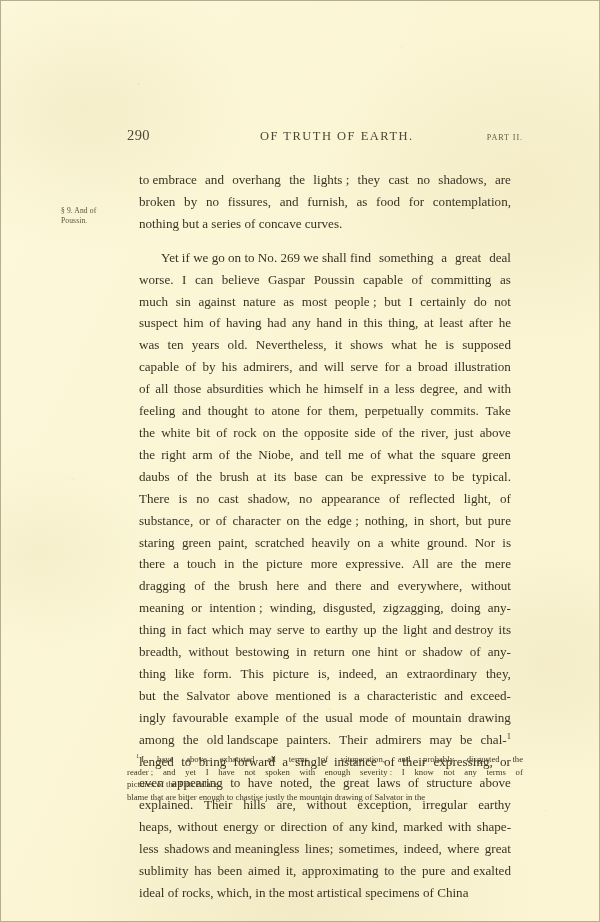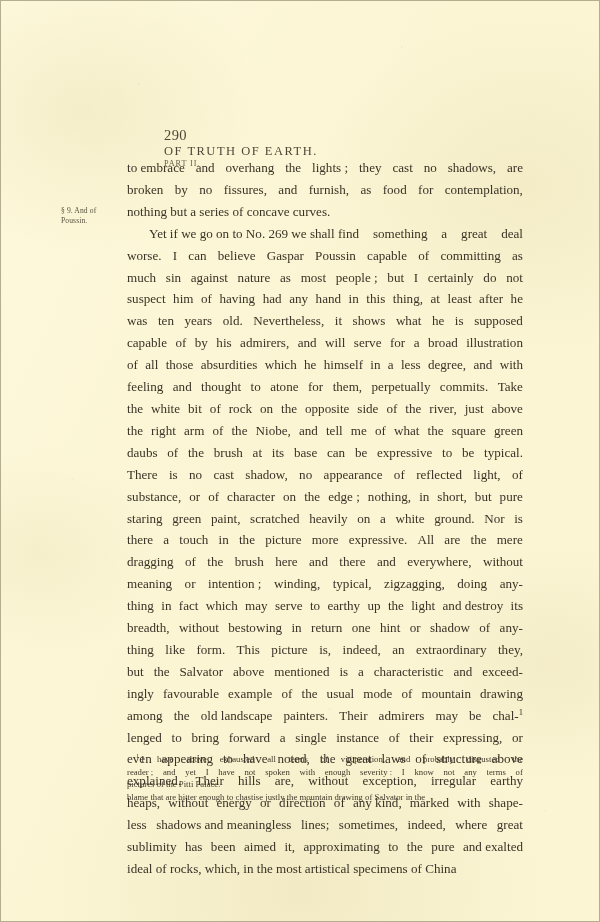--- a/index.html
+++ b/index.html
@@ -52,21 +52,20 @@
   
   #running-head {
     position: absolute;
     left: 126px;
     top: 126px;
     width: 396px;
     height: 18px;
     display: flex;
     align-items: baseline;
     justify-content: space-between;
-    flex-direction: column;
   }
   .folio {
     font-size: 14.5px;
     letter-spacing: .4px;
     color: #3f3828;
     opacity: .92;
   }
   .head-title {
     font-size: 12.5px;
     letter-spacing: 1.5px;
@@ -95,21 +94,21 @@
   }
 
   
   #body-text {
     position: absolute;
     left: 126px;
     top: 156px;
     width: 396px;
   }
   .para {
-    margin: 0;
+    margin: 12px;
     font-size: 13.1px;
     line-height: 21.9px;
     color: #3a3326;
   }
   .para .ln {
     display: block;
     white-space: nowrap;
   }
   
   .para .ln.j {
@@ -419,21 +418,21 @@
           <span>there</span>
           <span>and</span>
           <span>everywhere,</span>
           <span>without</span>
         </span>
         <span class="ln j">
           <span>meaning</span>
           <span>or</span>
           <span>intention ;</span>
           <span>winding,</span>
-          <span>typical,</span>
+          <span>disgusted,</span>
           <span>zigzagging,</span>
           <span>doing</span>
           <span>any-</span>
         </span>
         <span class="ln j">
           <span>thing</span>
           <span>in</span>
           <span>fact</span>
           <span>which</span>
           <span>may</span>

